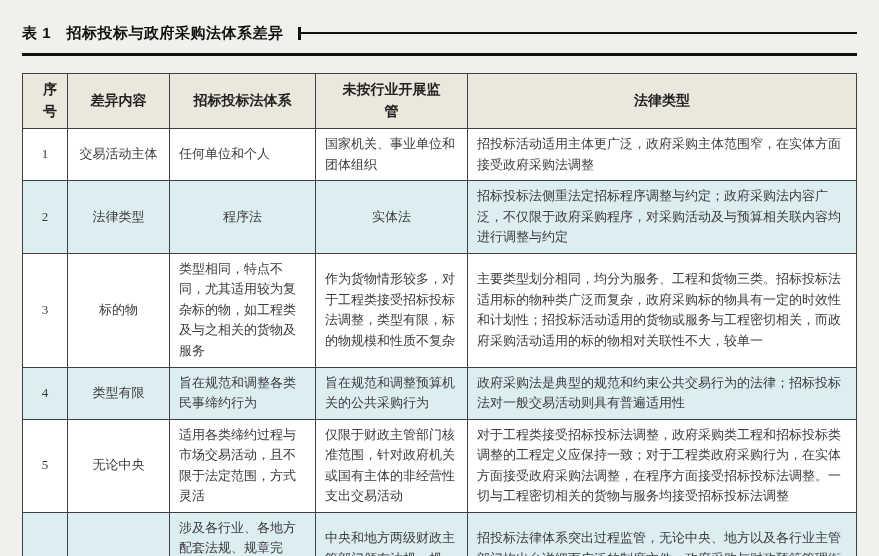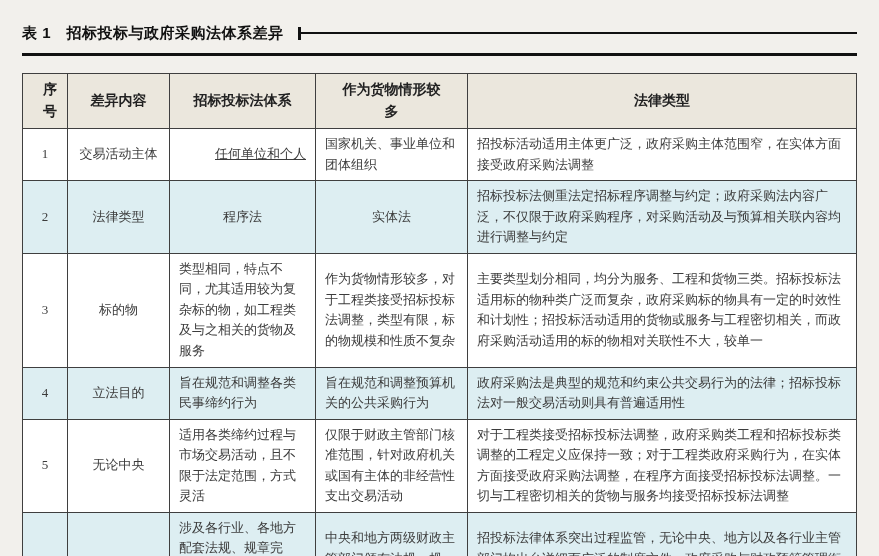--- a/index.html
+++ b/index.html
@@ -81,21 +81,21 @@
     padding: 5px 20px;
   }
   .diff-table td { padding: 5px 9px; }
   .diff-table td.cell-no,
   .diff-table td.cell-content { text-align: center; padding: 5px 3px; }
   .diff-table td.cell-bid,
   .diff-table td.cell-proc,
   .diff-table td.cell-exp { text-align: left; text-justify: inter-ideograph; }
 
   
-  .diff-table tbody tr:nth-child(1) td.cell-bid  { text-align: right; text-decoration: underline; }
+  .diff-table tbody tr:nth-child(1) td.cell-bid  { text-align: left; }
   .diff-table tbody tr:nth-child(2) td.cell-bid,
   .diff-table tbody tr:nth-child(2) td.cell-proc { text-align: center; }
 
   
   .diff-table tbody tr:nth-child(even) td { background: #ddeef2; }
   .diff-table tbody tr:nth-child(odd)  td { background: #ffffff; }
 </style>
 </head>
 <body>
 
@@ -118,21 +118,21 @@
           <col class="c-content">
           <col class="c-bid">
           <col class="c-proc">
           <col class="c-exp">
       </colgroup>
       <thead>
         <tr>
           <th>序号</th>
           <th>差异内容</th>
           <th>招标投标法体系</th>
-          <th>作为货物情形较多</th>
+          <th>未按行业开展监管</th>
           <th>法律类型</th>
         </tr>
       </thead>
       <tbody>
         <tr>
           <td class="cell-no">1</td>
           <td class="cell-content">交易活动主体</td>
           <td class="cell-bid">任何单位和个人</td>
           <td class="cell-proc">国家机关、事业单位和团体组织</td>
           <td class="cell-exp">招投标活动适用主体更广泛，政府采购主体范围窄，在实体方面接受政府采购法调整</td>
@@ -146,21 +146,21 @@
         </tr>
         <tr>
           <td class="cell-no">3</td>
           <td class="cell-content">标的物</td>
           <td class="cell-bid">类型相同，特点不同，尤其适用较为复杂标的物，如工程类及与之相关的货物及服务</td>
           <td class="cell-proc">作为货物情形较多，对于工程类接受招标投标法调整，类型有限，标的物规模和性质不复杂</td>
           <td class="cell-exp">主要类型划分相同，均分为服务、工程和货物三类。招标投标法适用标的物种类广泛而复杂，政府采购标的物具有一定的时效性和计划性；招投标活动适用的货物或服务与工程密切相关，而政府采购活动适用的标的物相对关联性不大，较单一</td>
         </tr>
         <tr>
           <td class="cell-no">4</td>
-          <td class="cell-content">立法目的</td>
+          <td class="cell-content">类型有限</td>
           <td class="cell-bid">旨在规范和调整各类民事缔约行为</td>
           <td class="cell-proc">旨在规范和调整预算机关的公共采购行为</td>
           <td class="cell-exp">政府采购法是典型的规范和约束公共交易行为的法律；招标投标法对一般交易活动则具有普遍适用性</td>
         </tr>
         <tr>
           <td class="cell-no">5</td>
           <td class="cell-content">无论中央</td>
           <td class="cell-bid">适用各类缔约过程与市场交易活动，且不限于法定范围，方式灵活</td>
           <td class="cell-proc">仅限于财政主管部门核准范围，针对政府机关或国有主体的非经营性支出交易活动</td>
           <td class="cell-exp">对于工程类接受招标投标法调整，政府采购类工程和招标投标类调整的工程定义应保持一致；对于工程类政府采购行为，在实体方面接受政府采购法调整，在程序方面接受招标投标法调整。一切与工程密切相关的货物与服务均接受招标投标法调整</td>

